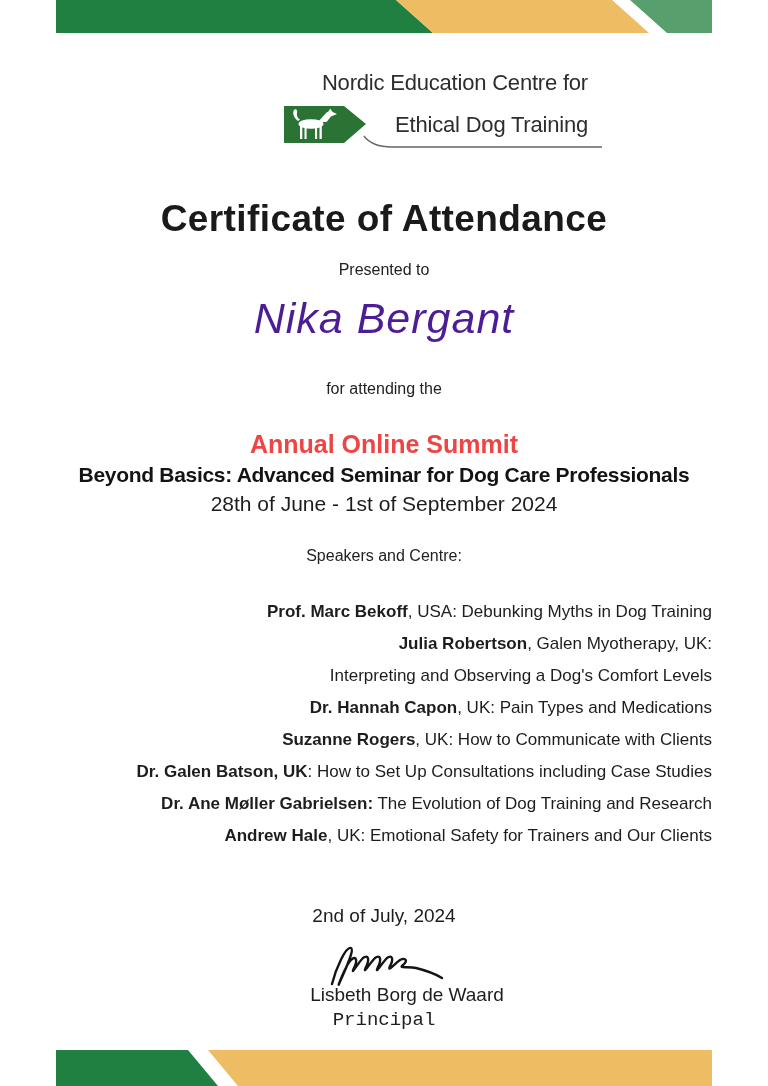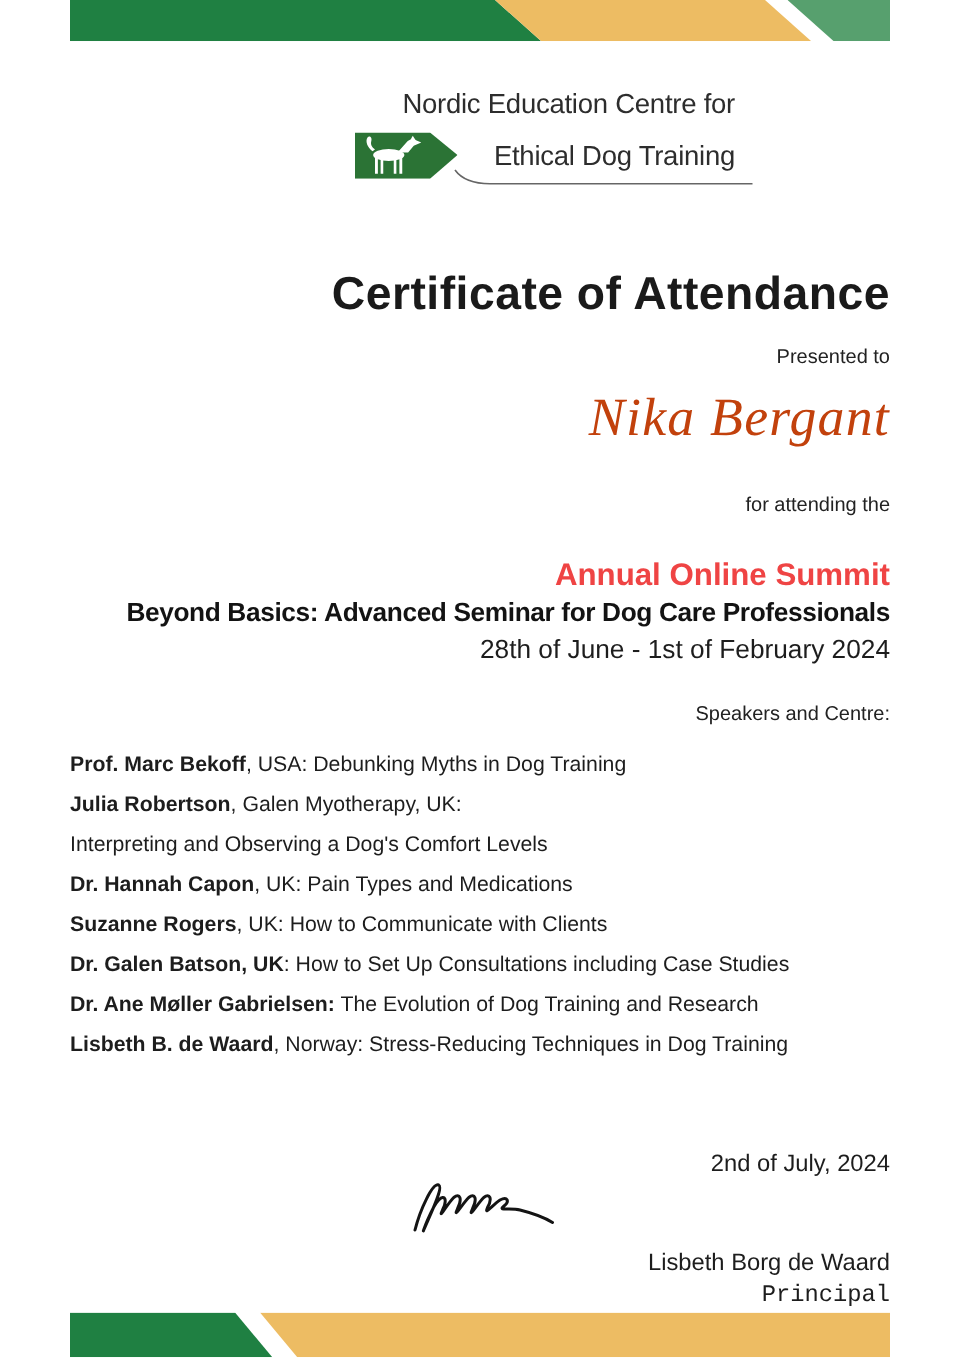--- a/index.html
+++ b/index.html
@@ -11,39 +11,39 @@
   .band{position:absolute;left:0;width:768px;}
   .band-top{top:0;height:33px;}
   .band-bottom{top:1050px;height:36px;}
   .shape{position:absolute;top:0;left:0;width:100%;height:100%;}
   .top-dark  {background:#1F8042;clip-path:polygon(0 0,340px 0,377px 33px,0 33px);}
   .top-gold  {background:#EDBC63;clip-path:polygon(340px 0,556px 0,593px 33px,377px 33px);}
   .top-light {background:#57A06E;clip-path:polygon(574px 0,768px 0,768px 33px,611px 33px);}
   .bot-dark  {background:#1F8042;clip-path:polygon(0 0,132px 0,162px 36px,0 36px);}
   .bot-gold  {background:#EDBC63;clip-path:polygon(152px 0,768px 0,768px 36px,182px 36px);}
   
-  .cline{position:absolute;left:0;right:0;text-align:right;margin-top:16px;}
+  .cline{position:absolute;left:0;right:0;text-align:center;}
   .logo-line{position:absolute;left:0;width:532px;text-align:right;
              font-size:22px;letter-spacing:-0.2px;color:#2d2d2d;}
   .logo-line1{top:70px;}
   .logo-line2{top:112px;}
   .dog-flag{position:absolute;left:228px;top:106px;width:82px;height:37px;}
   .logo-underline{position:absolute;left:306px;top:134px;width:242px;height:16px;}
   .page-title{top:198px;font-size:37px;font-weight:700;letter-spacing:.4px;color:#1a1a1a;}
   .small-label{font-size:16px;color:#222;}
   .presented{top:261px;}
-  .recipient{top:294px;font-family:Liberation Serif, serif;font-style:italic;
-             font-size:43px;letter-spacing:1px;color:#c2410c;}
+  .recipient{top:294px;font-family:Liberation Sans, sans-serif;font-style:italic;
+             font-size:43px;letter-spacing:1px;color:#4c1d95;}
   .attending{top:380px;}
   .event-title{top:430px;font-size:25px;font-weight:700;color:#ef4444;}
   .event-subtitle{top:463px;font-size:21px;font-weight:700;letter-spacing:-0.3px;color:#131313;}
   .event-dates{top:492px;font-size:21px;}
   .speakers-heading{top:547px;}
   .speakers{position:absolute;left:0;right:0;top:596px;}
-  .speaker-line{height:32px;line-height:32px;font-size:17px;text-align:left;white-space:nowrap;}
+  .speaker-line{height:32px;line-height:32px;font-size:17px;text-align:right;white-space:nowrap;}
   .speaker-line .b{font-weight:700;}
   .issue-date{top:905px;font-size:19px;}
   .signature{position:absolute;left:0;right:0;top:938px;text-align:center;height:50px;}
   .signer-name{top:984px;font-size:19px;padding-left:46px;}
   .signer-role{top:1009px;font-size:19px;font-family:Liberation Mono, monospace;}
 </style>
 </head>
 <body>
 
 <div class="page">
@@ -83,33 +83,33 @@
   <div class="cline page-title">Certificate of Attendance</div>
 
   <div class="cline small-label presented">Presented to</div>
 
   <div class="cline recipient">Nika Bergant</div>
 
   <div class="cline small-label attending">for attending the</div>
 
   <div class="cline event-title">Annual Online Summit</div>
   <div class="cline event-subtitle">Beyond Basics: Advanced Seminar for Dog Care Professionals</div>
-  <div class="cline event-dates">28th of June - 1st of February 2024</div>
+  <div class="cline event-dates">28th of June - 1st of September 2024</div>
 
   <div class="cline small-label speakers-heading">Speakers and Centre:</div>
 
   <div class="speakers">
     <div class="speaker-line"><span class="b">Prof. Marc Bekoff</span><span>, USA: Debunking Myths in Dog Training</span></div>
     <div class="speaker-line"><span class="b">Julia Robertson</span><span>, Galen Myotherapy, UK:</span></div>
     <div class="speaker-line"><span class="b"></span><span>Interpreting and Observing a Dog's Comfort Levels</span></div>
     <div class="speaker-line"><span class="b">Dr. Hannah Capon</span><span>, UK: Pain Types and Medications</span></div>
     <div class="speaker-line"><span class="b">Suzanne Rogers</span><span>, UK: How to Communicate with Clients</span></div>
     <div class="speaker-line"><span class="b">Dr. Galen Batson, UK</span><span>: How to Set Up Consultations including Case Studies</span></div>
     <div class="speaker-line"><span class="b">Dr. Ane Møller Gabrielsen:</span><span> The Evolution of Dog Training and Research</span></div>
-    <div class="speaker-line"><span class="b">Lisbeth B. de Waard</span><span>, Norway: Stress-Reducing Techniques in Dog Training</span></div>
+    <div class="speaker-line"><span class="b">Andrew Hale</span><span>, UK: Emotional Safety for Trainers and Our Clients</span></div>
   </div>
 
   <div class="cline issue-date">2nd of July, 2024</div>
 
   <div class="signature">
     <svg width="132" height="50" viewBox="0 0 132 50" xmlns="http://www.w3.org/2000/svg">
       <path d="M14 46 C18 30 28 8 33 10 C37 12 26 34 21 46 C19 51 27 28 33 22
                C38 17 40 22 36 30 C32 39 40 25 45 20 C50 16 52 21 48 29
                C44 38 52 25 57 20 C62 16 64 21 60 29 C56 38 64 25 69 20
                C74 16 76 21 72 28 C69 35 76 26 82 22 C88 19 90 23 85 27

